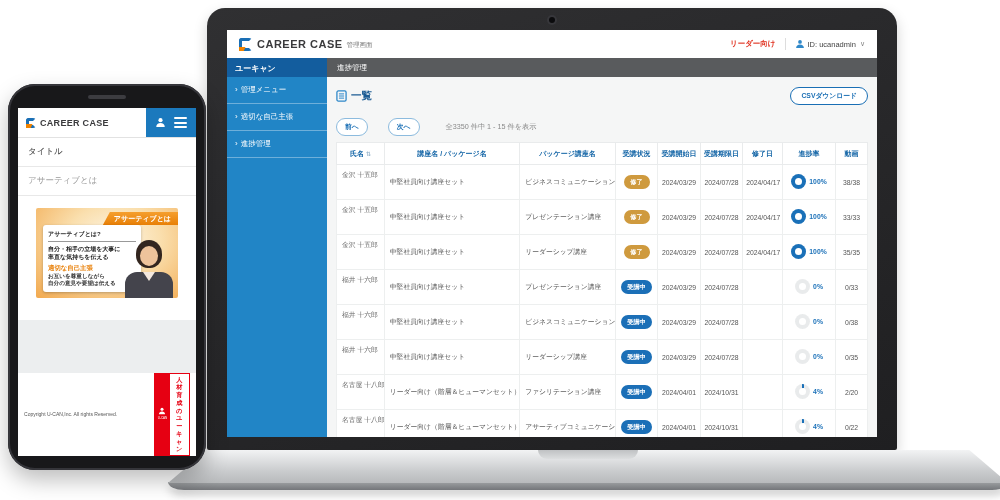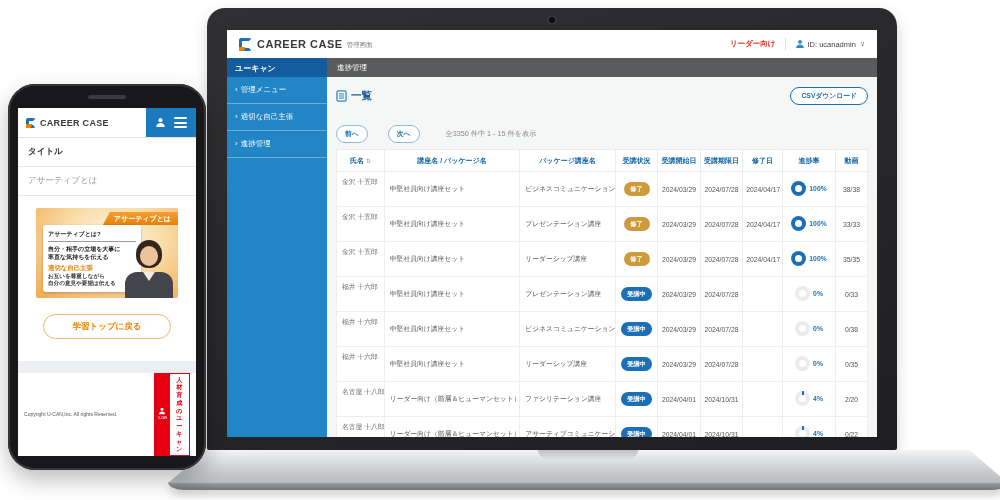--- a/index.html
+++ b/index.html
@@ -40,21 +40,21 @@
     display:flex; align-items:center; padding:0 10px; }
   .main { flex:1; padding:6px 9px; }
 
   .title-row { display:flex; align-items:center; margin:4px 0 0; }
   .list-ic { width:11px; height:12px; margin-right:4px; }
   .page-title { font-size:10.5px; font-weight:bold; color:#1c5c94; }
   .csv-btn { margin-left:auto; background:#fff; border:1px solid #1a6fb5; color:#1a6fb5;
     font-weight:bold; font-size:6.8px; padding:3px 10px; border-radius:10px; cursor:pointer;
     font-family:inherit; }
 
-  .pagi-row { display:flex; align-items:center; gap:20px; margin:20px 0 6px; }
+  .pagi-row { display:flex; align-items:center; gap:20px; margin:13px 0 6px; }
   .pagi-btn { background:#fff; border:1px solid #8cbbde; color:#1a6fb5; font-size:6.8px; font-weight:bold;
     padding:3px 8px; border-radius:10px; cursor:pointer; font-family:inherit; }
   .pagi-summary { font-size:7.2px; color:#888; margin-left:6px; }
 
   table { width:100%; border-collapse:collapse; background:#fff; border:1px solid #e2e4e5; table-layout:fixed; }
   th { color:#1566a7; font-weight:bold; font-size:7px; padding:5.5px 2px; border:1px solid #e9ebec;
     text-align:center; white-space:nowrap; overflow:hidden; }
   td { font-size:6.8px; color:#555; padding:9px 3px; border:1px solid #edefef; text-align:center;
     white-space:nowrap; overflow:hidden; }
   th:nth-child(1){width:9%} th:nth-child(2){width:25.5%} th:nth-child(3){width:18%}
@@ -91,21 +91,21 @@
     padding-left:8px; border-bottom:1px solid #e2e2e2; }
   .p-logo-mark { width:10px; height:10px; border-width:3px; margin-right:4px; }
   .p-logo-text { font-weight:bold; font-size:9px; letter-spacing:.3px; color:#3a3a3c; }
   .p-actions { margin-left:auto; width:50px; height:100%; background:#1b79bd; display:flex;
     align-items:center; justify-content:space-evenly; }
   .p-person { width:11px; height:11px; fill:#fff; cursor:pointer; }
   .burger { display:inline-block; cursor:pointer; }
   .burger i { display:block; width:13px; height:2px; background:#fff; margin:2.5px 0; border-radius:1px; }
 
   .p-row { background:#fff; padding:8px 10px; font-size:8.5px; border-bottom:1px solid #e8e8e8; color:#333; }
-  .p-row.bold { font-weight:bold; }
+  .p-row.bold { font-weight:normal; }
   .p-row.value { color:#999; }
 
   .p-media { background:#fff; padding:12px 0 22px; }
   .video { position:relative; width:142px; height:90px; margin:0 auto; border-radius:2px; overflow:hidden;
     background:radial-gradient(ellipse at 55% 35%, #fdf6e7 0%, #fadfae 42%, #f2a94e 100%); cursor:pointer; }
   .ribbon { position:absolute; top:4px; right:0; background:linear-gradient(#f59f2e,#e87f06); color:#fff;
     font-size:7px; font-weight:bold; padding:1.5px 7px 1.5px 11px; clip-path:polygon(7px 0,100% 0,100% 100%,0 100%); }
   .v-card { position:absolute; left:7px; top:17px; width:98px; background:#fff; border-radius:3px;
     padding:5px 5px 4px; box-shadow:0 1px 3px rgba(0,0,0,.25); }
   .v-title { font-size:6px; font-weight:bold; color:#222; border-bottom:1px solid #999; padding-bottom:2px; margin-bottom:3px; }
@@ -388,21 +388,20 @@
             <div class="v-highlight">適切な自己主張</div>
             <div class="v-sub">お互いを尊重しながら</div>
             <div class="v-sub">自分の意見や要望は伝える</div>
           </div>
           <div class="presenter">
             <div class="pr-hair"></div>
             <div class="pr-face"></div>
             <div class="pr-body"></div>
           </div>
         </div>
-        <button class="back-btn">学習トップに戻る</button>
       </div>
 
       <div class="p-spacer"></div>
 
       <div class="p-footer">
         <span class="copyright">Copyright U-CAN,Inc. All rights Reserved.</span>
         <span class="ucan-logo">
           <span class="ucan-mark">
             <svg viewBox="0 0 16 16">
                 <circle cx="8" cy="4.6" r="3"></circle>

